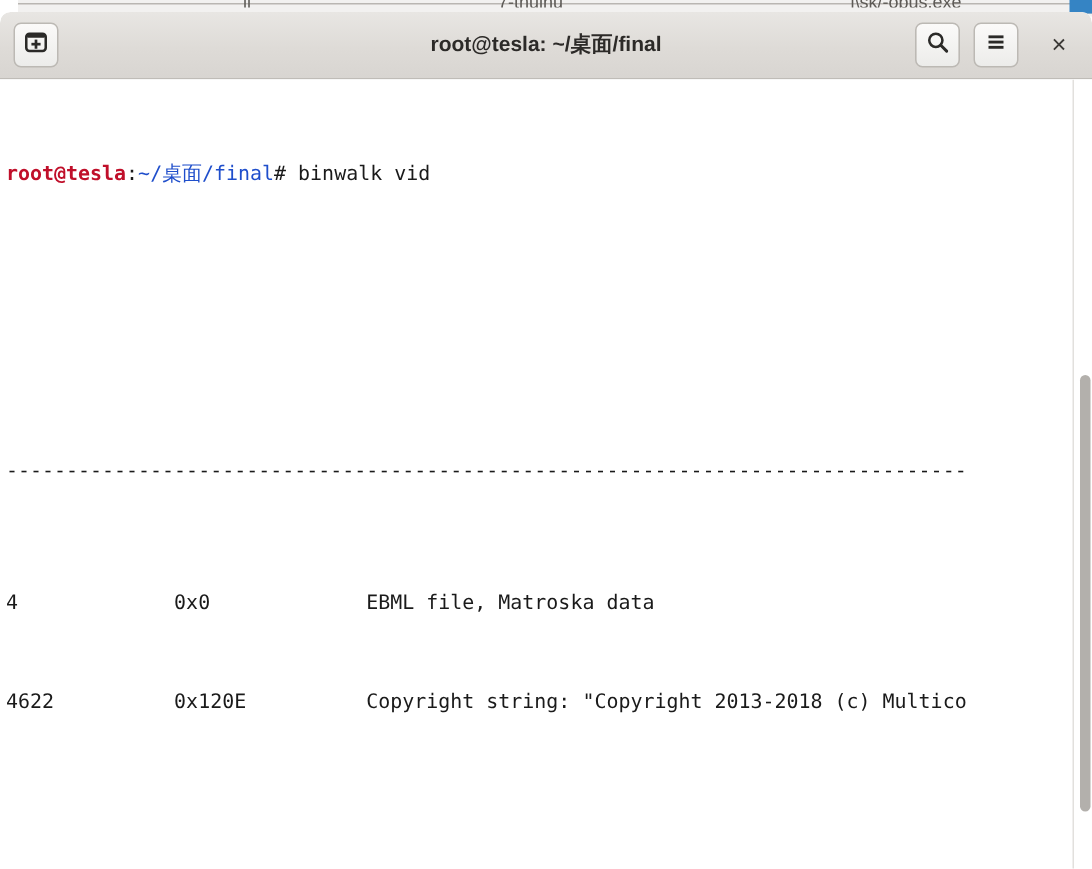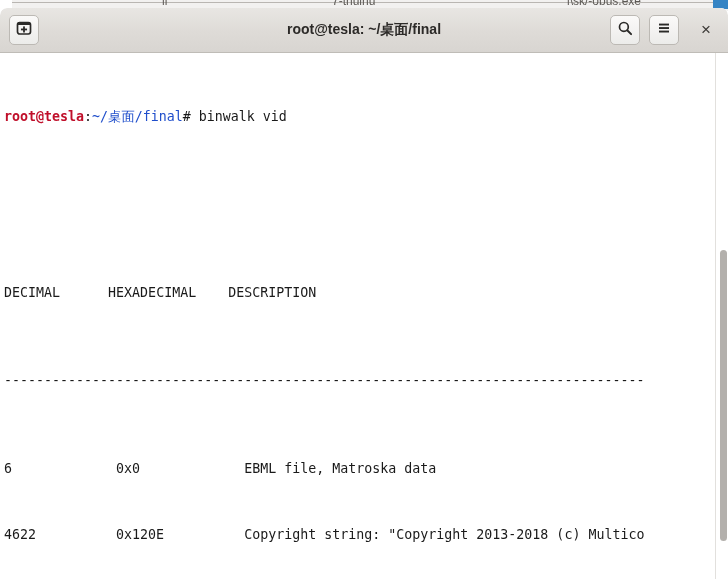--- a/index.html
+++ b/index.html
@@ -213,25 +213,24 @@
     </div>
   </div>
 
   <div id="terminal">
 
     <div id="term-text">
       <div class="ln"><span class="u">root@tesla</span><span class="k">:</span><span class="p">~/桌面/final</span><span class="k"># </span><span class="k">binwalk vid</span></div>
 
       <div class="ln blank"></div>
 
-      <div class="ln"><span>DECIMAL</span><span>      </span><span>HEXADECIMAL</span><span>    </span><span>DESCRIPTION</span></div>
 
       <div class="ln">--------------------------------------------------------------------------------</div>
 
-      <div class="ln">6             0x0             EBML file, Matroska data</div>
+      <div class="ln">4             0x0             EBML file, Matroska data</div>
       <div class="ln">4622          0x120E          Copyright string: "Copyright 2013-2018 (c) Multico</div>
       
       
       
       
       
       
       
       
       

